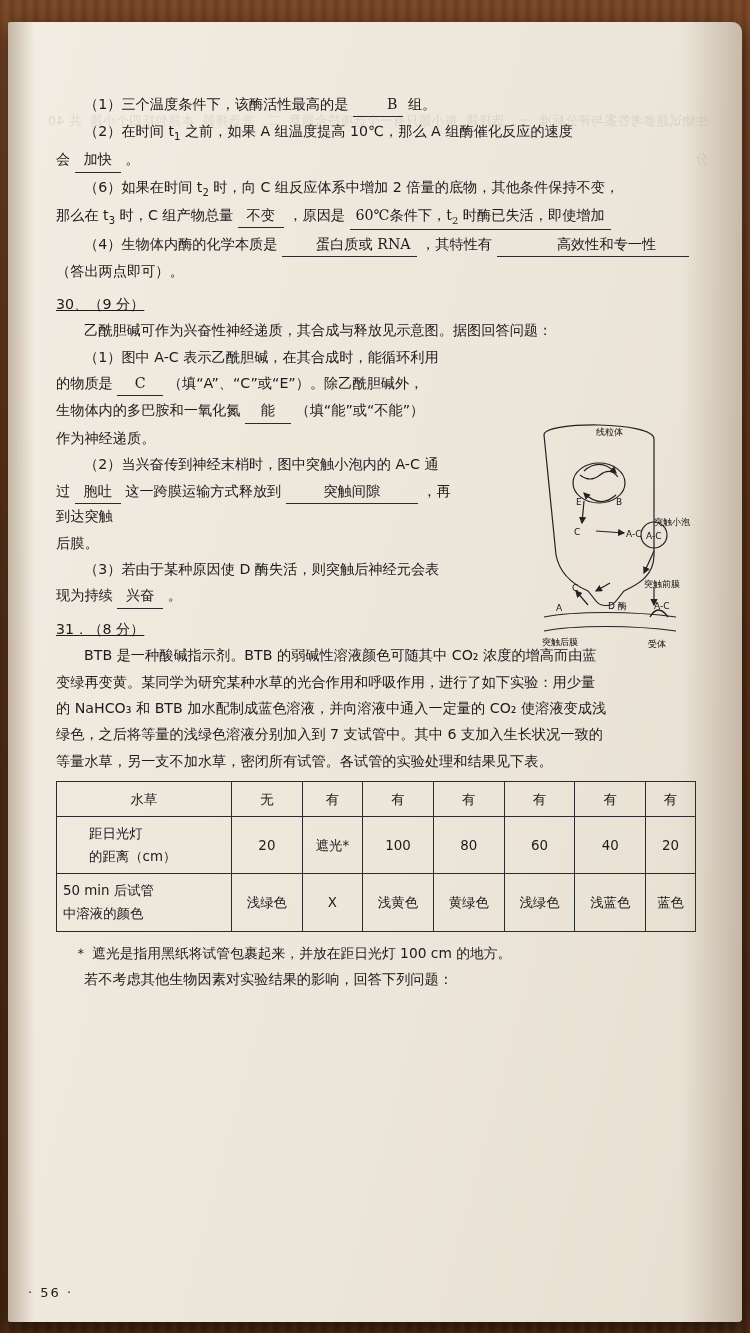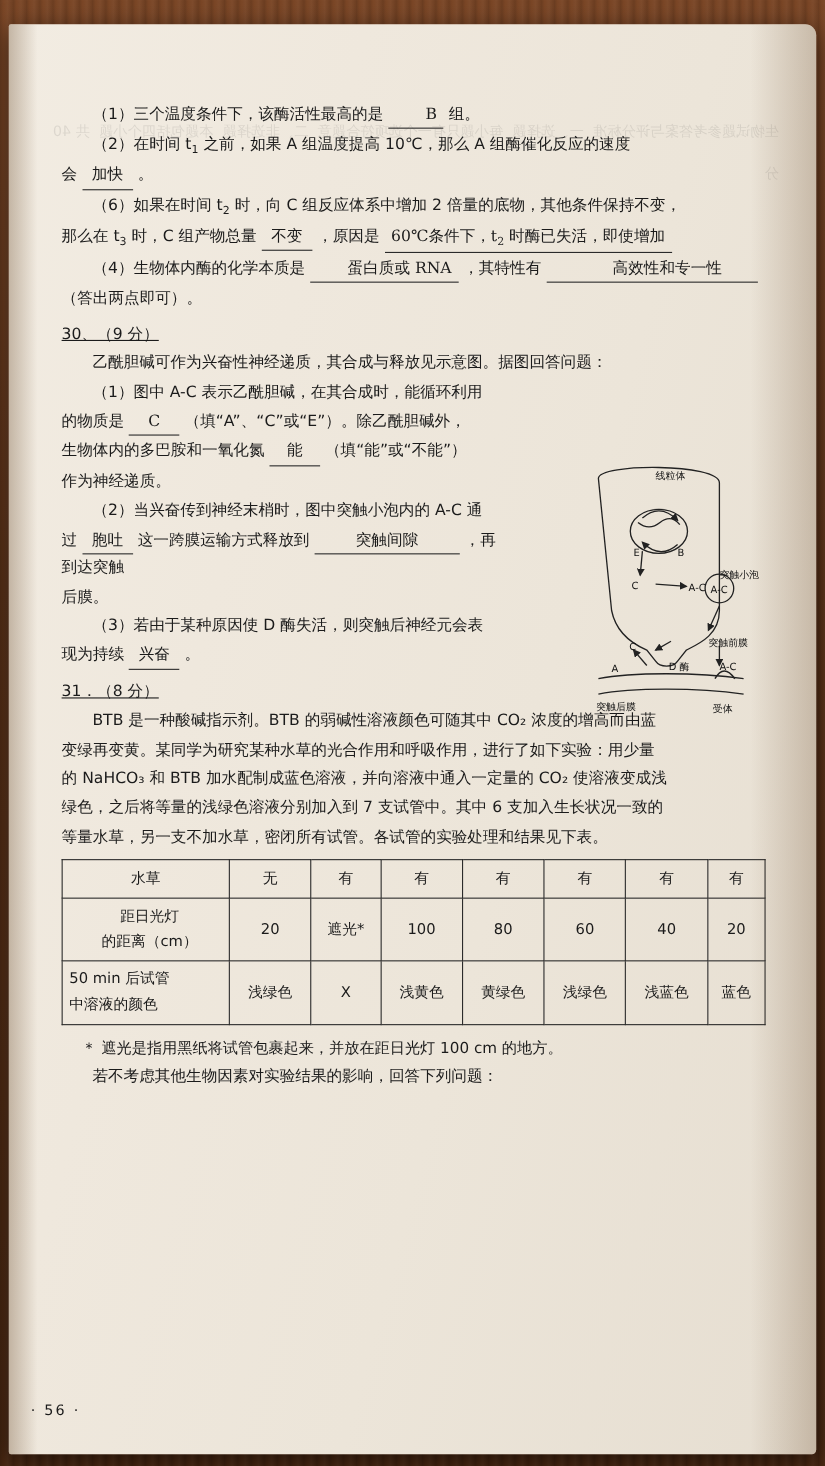--- a/index.html
+++ b/index.html
@@ -68,21 +68,21 @@
     border-collapse:collapse;width:640px;margin-top:8px;
     font-size:13.4px;
   }
   table td,table th{
     border:1px solid #2b2b2b;text-align:center;padding:5px 2px;font-weight:normal;
     height:24px;
   }
   .col1{width:140px;text-align:center;}
   .note{margin-top:10px;text-indent:18px;font-size:13.8px;}
   .footer{
-    position:absolute;left:20px;bottom:32px;font-size:13px;letter-spacing:2px;
+    position:absolute;left:20px;bottom:22px;font-size:13px;letter-spacing:2px;
   }
   .sup{font-size:10px;vertical-align:sub;}
 </style>
 </head>
 <body>
 
 <div class="desk"></div>
 
 <div class="page">
 
@@ -171,21 +171,21 @@
         <td class="col1">水草</td>
         <td>无</td>
         <td>有</td>
         <td>有</td>
         <td>有</td>
         <td>有</td>
         <td>有</td>
         <td>有</td>
       </tr>
       <tr>
-        <td class="col1" style="white-space:pre-line;text-align:center;padding-left:9px;">距日光灯
+        <td class="col1" style="white-space:pre-line;text-align:left;padding-left:32px;">距日光灯
 的距离（cm）</td>
         <td>20</td>
         <td>遮光*</td>
         <td>100</td>
         <td>80</td>
         <td>60</td>
         <td>40</td>
         <td>20</td>
       </tr>
       <tr>

